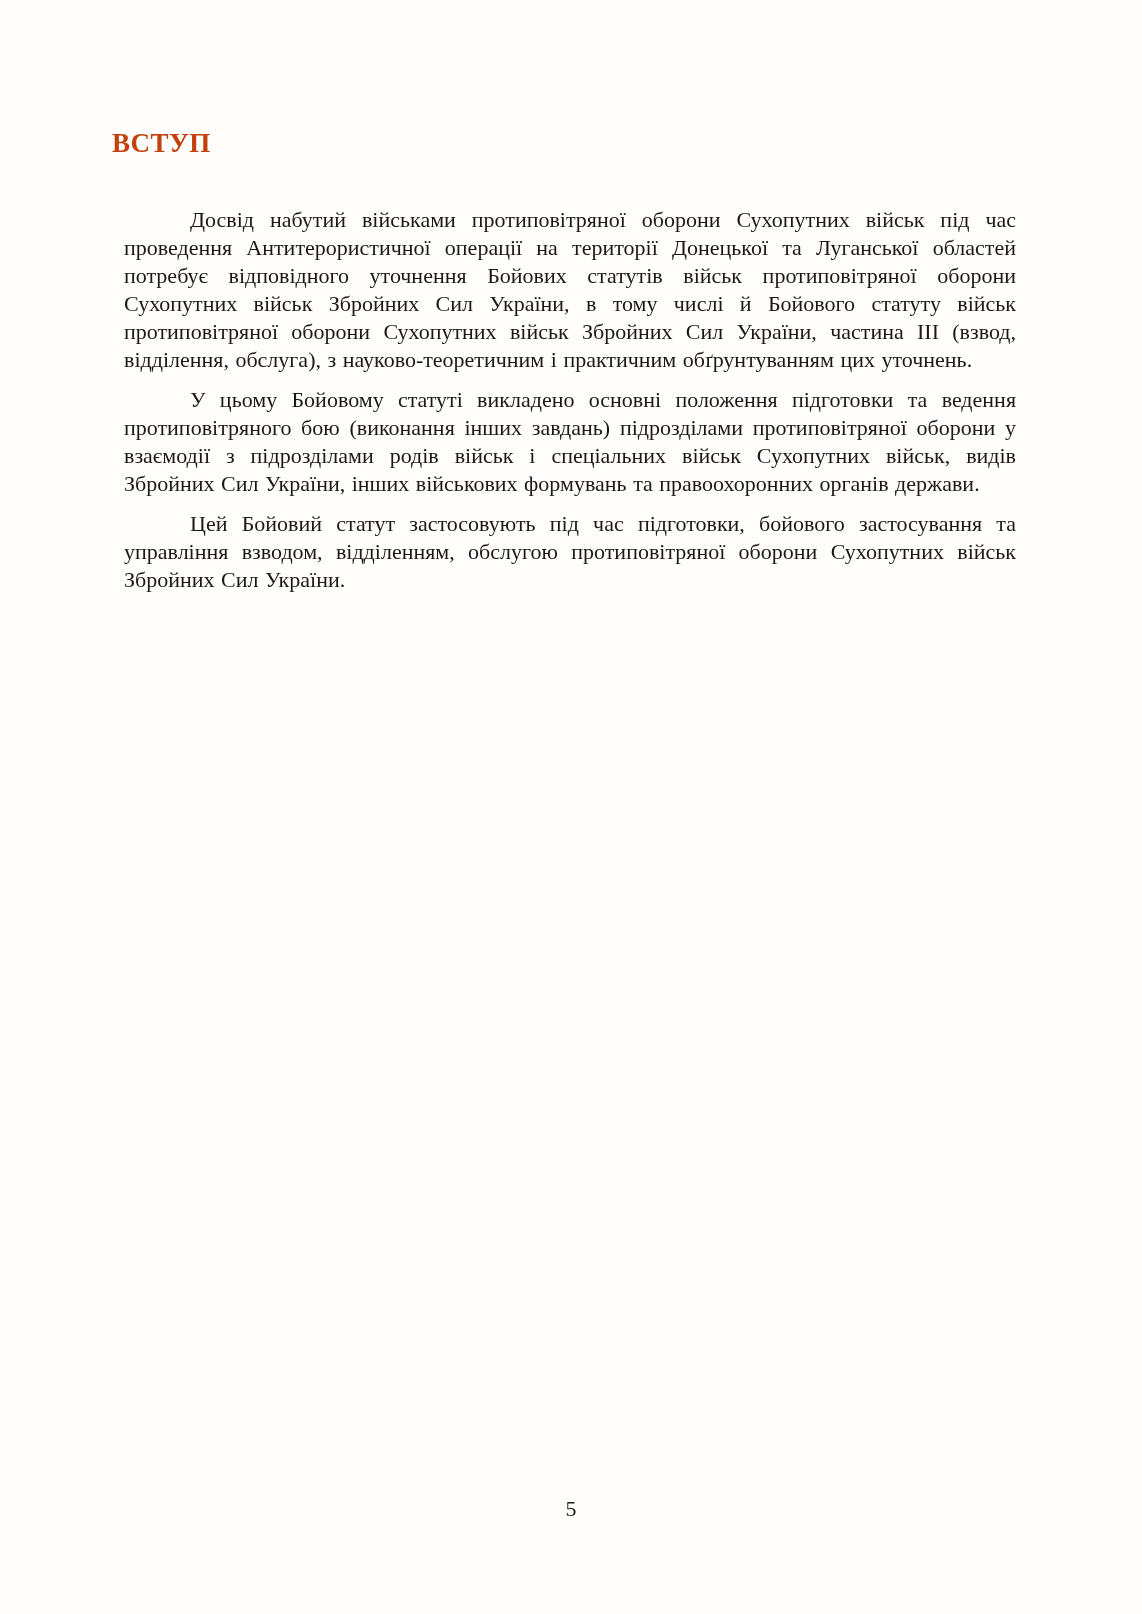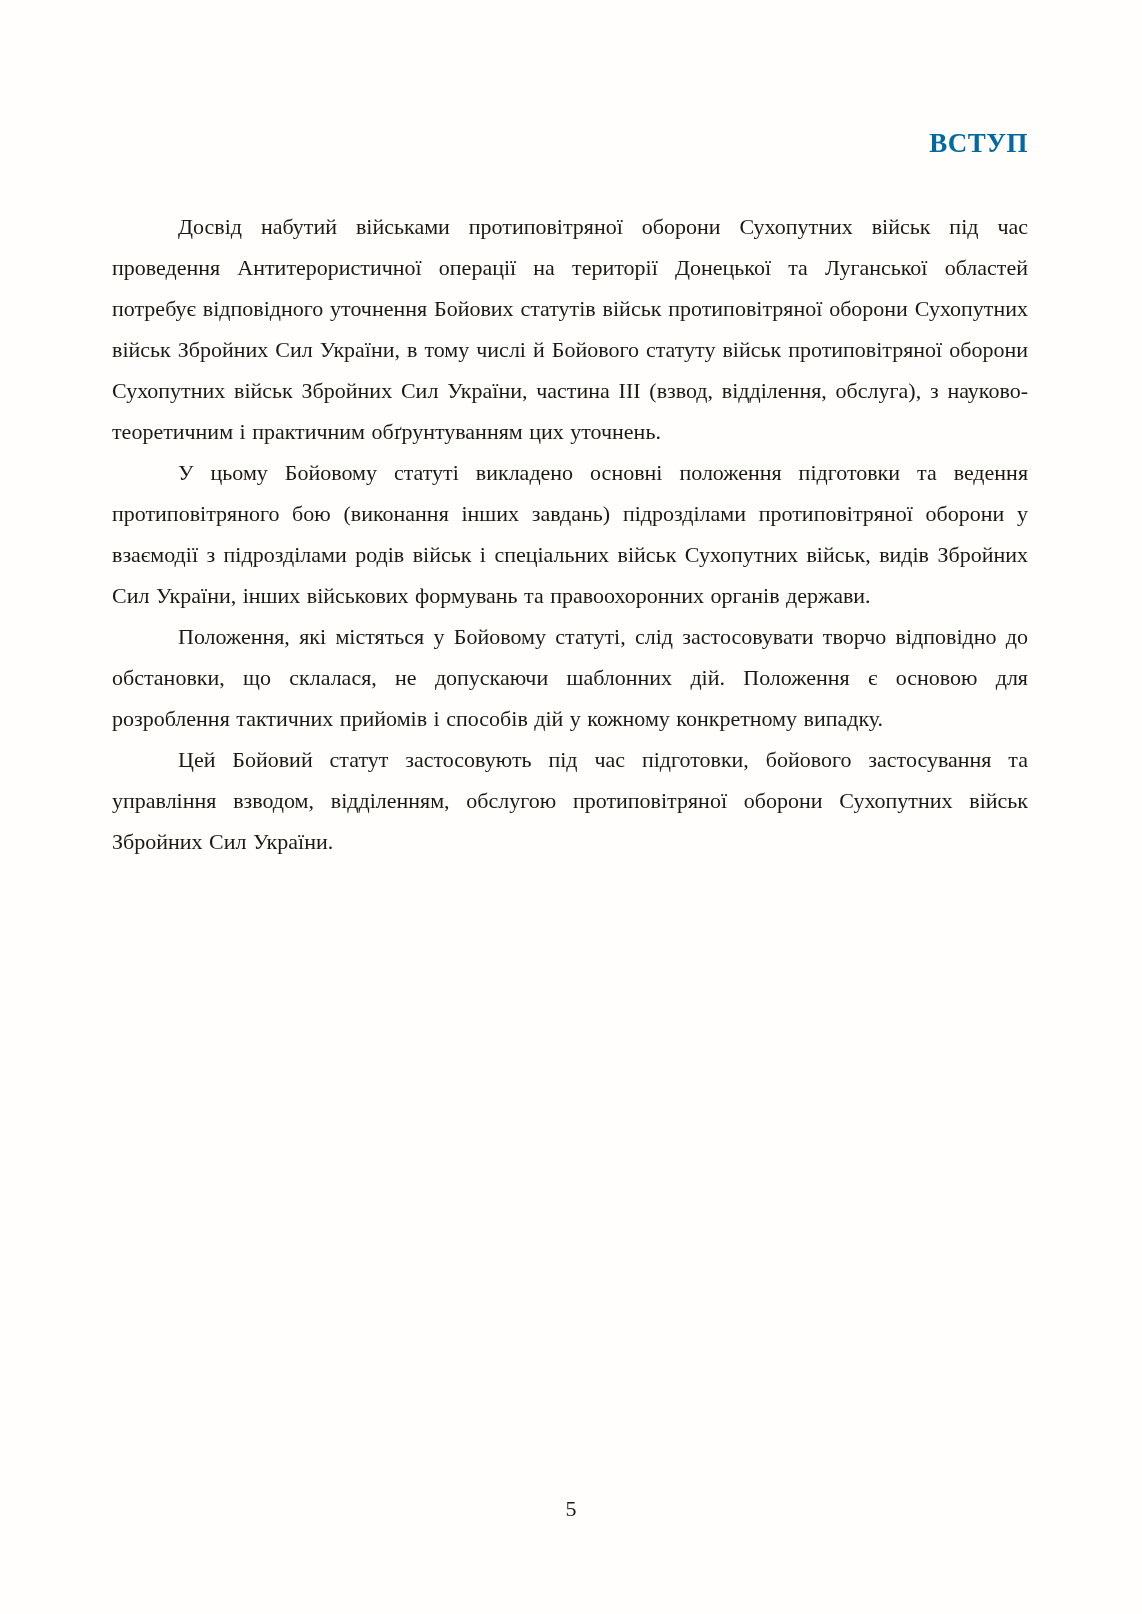--- a/index.html
+++ b/index.html
@@ -13,32 +13,32 @@
     height: 1614px;
     box-sizing: border-box;
     background: #fffefd;
     color: #1d1813;
     font-family: "Liberation Serif", "DejaVu Serif", serif;
     padding: 128px 114px 0 112px;
     overflow: hidden;
   }
   .doc-title {
     margin: 0 0 47px 0;
-    text-align: right;
+    text-align: left;
     font-size: 27px;
     font-weight: bold;
     letter-spacing: 0.5px;
-    color: #0369a1;
+    color: #c2410c;
   }
   .content p {
-    margin: 0;
+    margin: 12px;
     text-align: justify;
     text-indent: 66px;
     font-size: 22px;
-    line-height: 41px;
+    line-height: 28px;
     word-spacing: 1px;
     hyphens: none;
   }
   .page-number {
     position: absolute;
     left: 0;
     right: 0;
     bottom: 92px;
     text-align: center;
     font-size: 22px;
@@ -48,19 +48,18 @@
 </head>
 <body>
 
 <div class="page">
 
   <h1 class="doc-title">ВСТУП</h1>
 
   <div class="content">
     <p>Досвід набутий військами протиповітряної оборони Сухопутних військ під час проведення Антитерористичної операції на території Донецької та Луганської областей потребує відповідного уточнення Бойових статутів військ протиповітряної оборони Сухопутних військ Збройних Сил України, в тому числі й Бойового статуту військ протиповітряної оборони Сухопутних військ Збройних Сил України, частина III (взвод, відділення, обслуга), з науково-теоретичним і практичним обґрунтуванням цих уточнень.</p>
     <p>У цьому Бойовому статуті викладено основні положення підготовки та ведення протиповітряного бою (виконання інших завдань) підрозділами протиповітряної оборони у взаємодії з підрозділами родів військ і спеціальних військ Сухопутних військ, видів Збройних Сил України, інших військових формувань та правоохоронних органів держави.</p>
-    <p>Положення, які містяться у Бойовому статуті, слід застосовувати творчо відповідно до обстановки, що склалася, не допускаючи шаблонних дій. Положення є основою для розроблення тактичних прийомів і способів дій у кожному конкретному випадку.</p>
     <p>Цей Бойовий статут застосовують під час підготовки, бойового застосування та управління взводом, відділенням, обслугою протиповітряної оборони Сухопутних військ Збройних Сил України.</p>
   </div>
 
   <div class="page-number">5</div>
 
 </div>
 
 </body></html>

